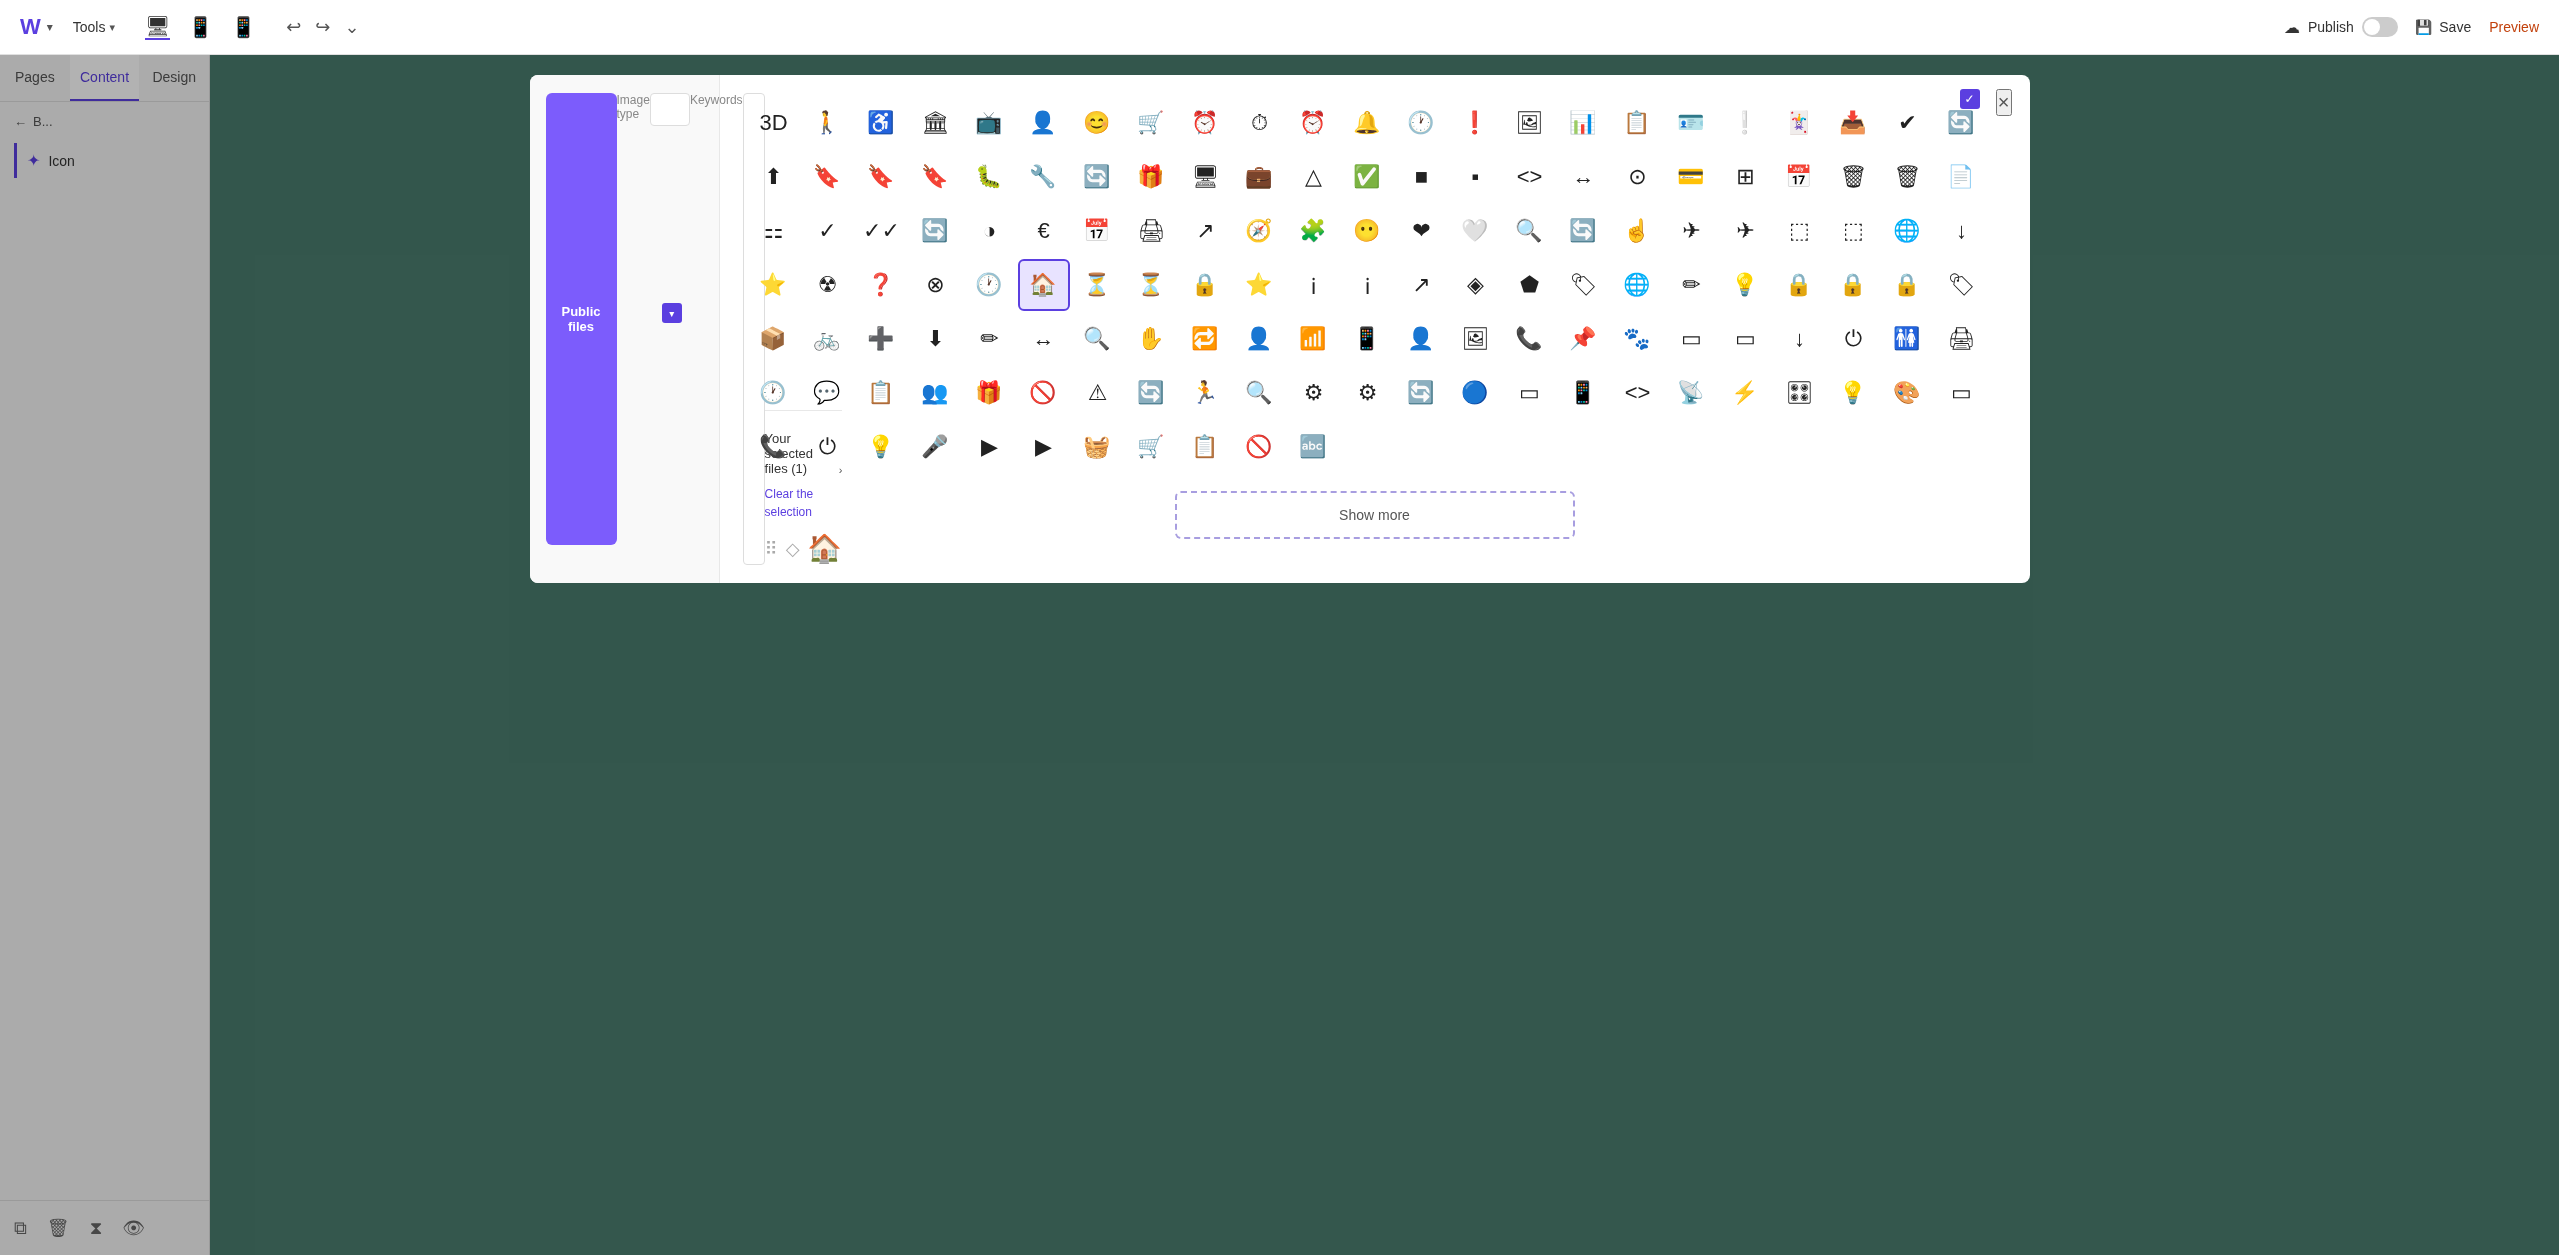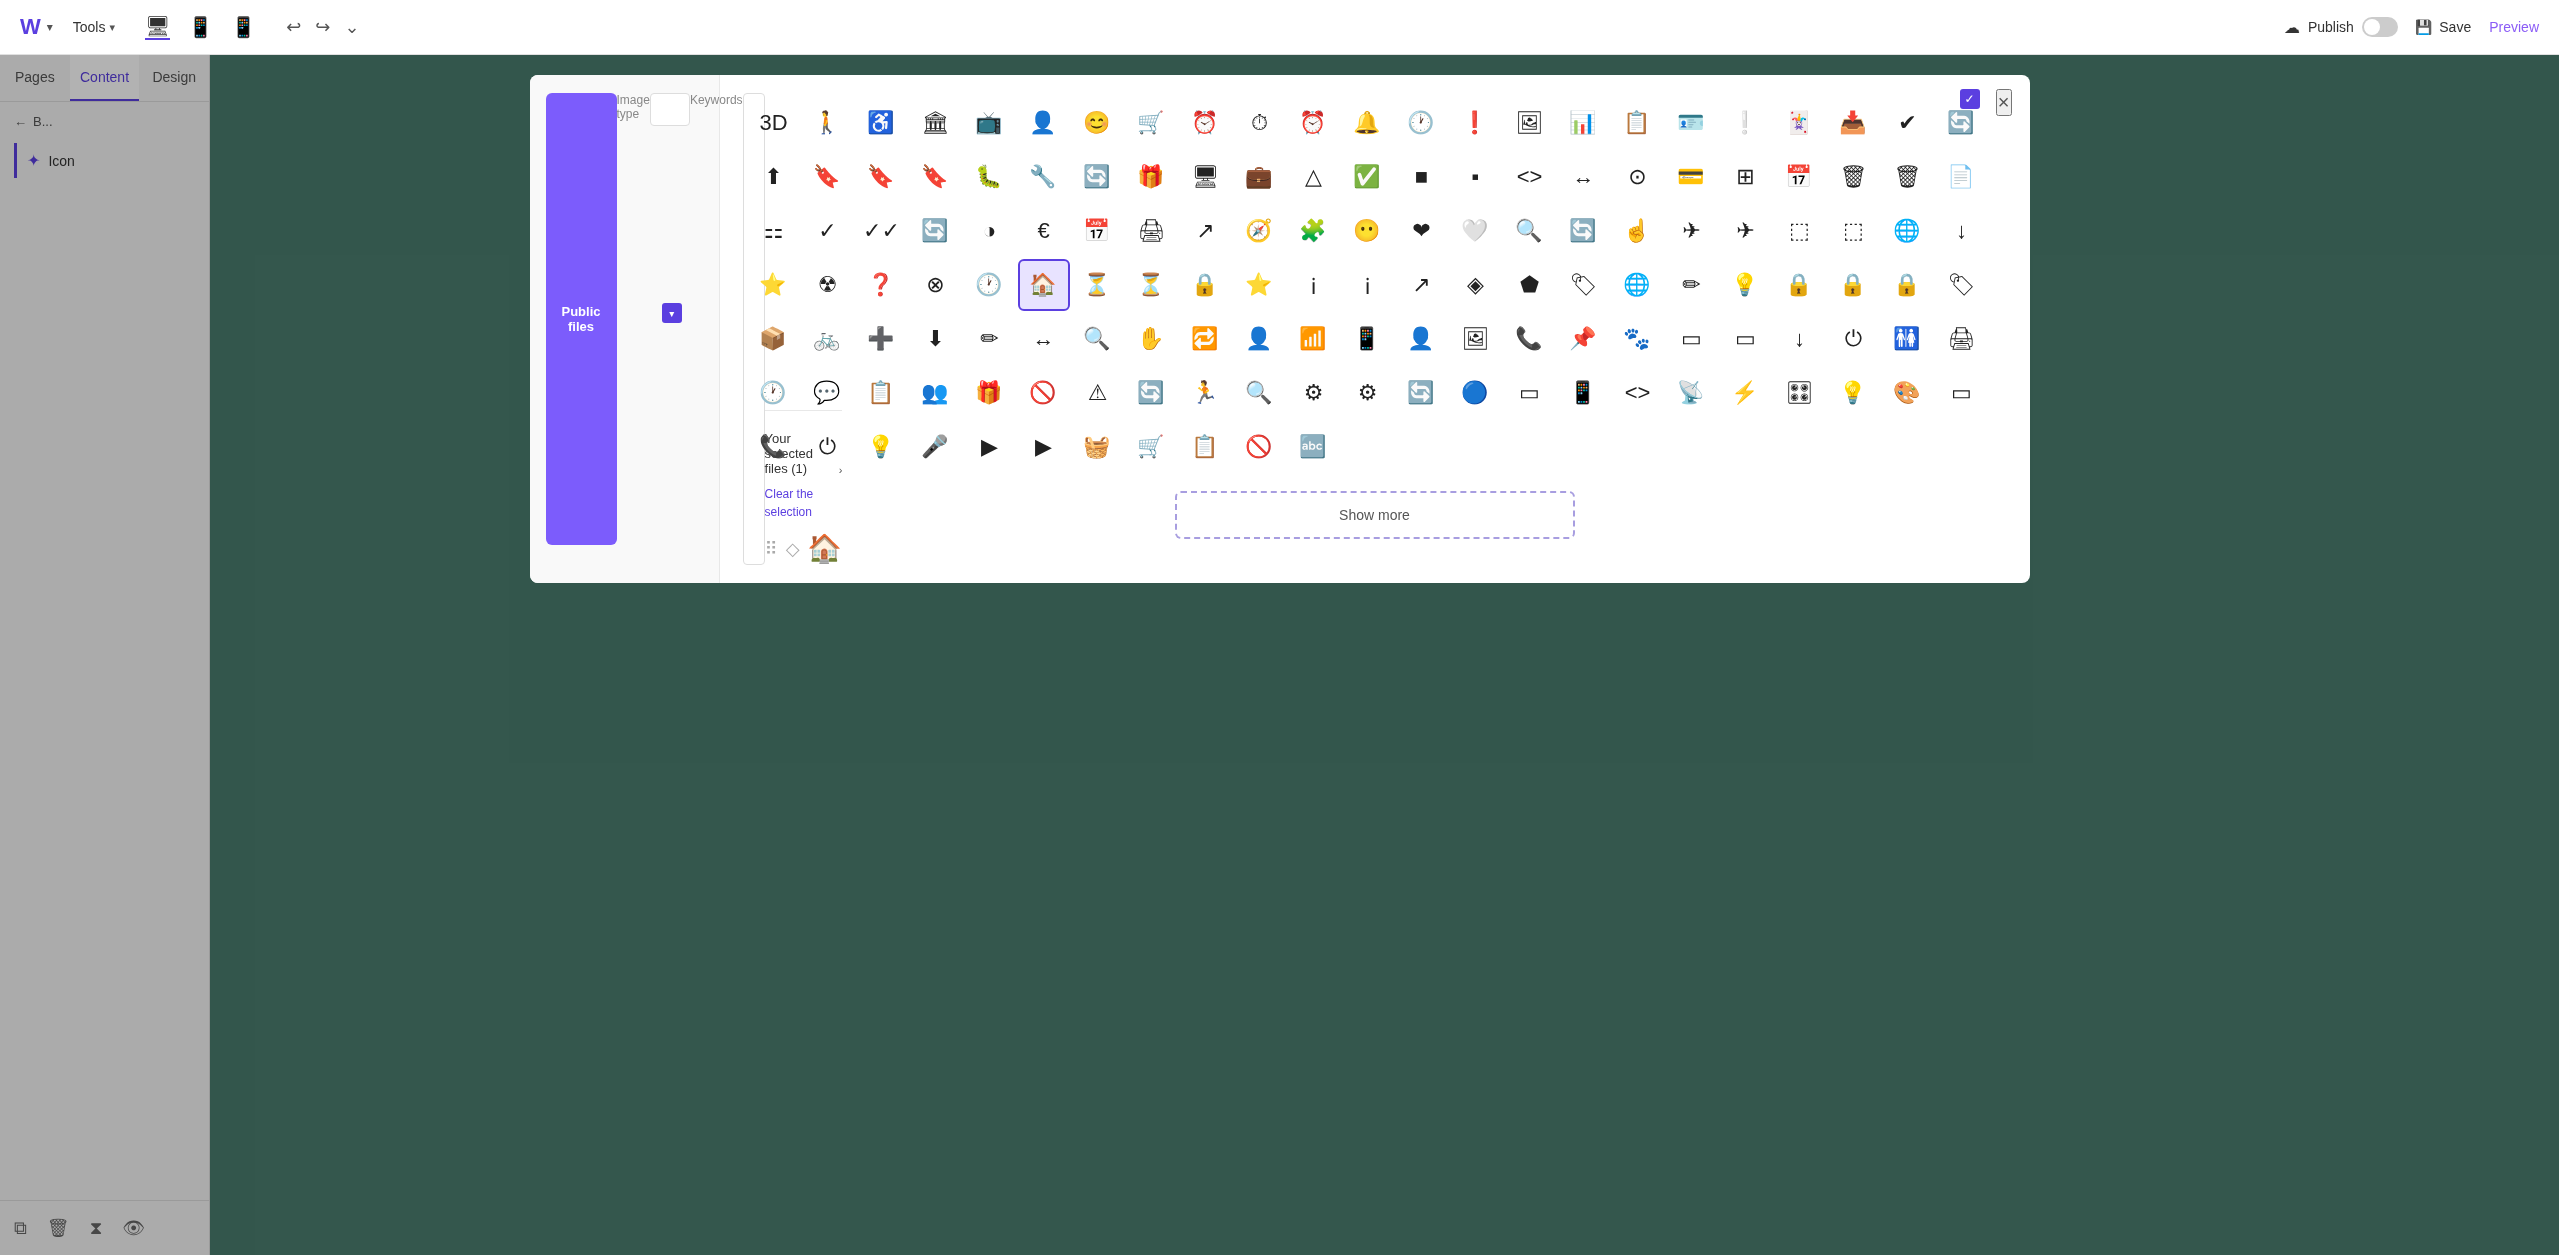--- a/index.html
+++ b/index.html
@@ -60,21 +60,21 @@
     .toggle-switch::after {
       content: '';
       position: absolute;
       width: 16px; height: 16px;
       background: white;
       border-radius: 50%;
       top: 2px; left: 2px;
       transition: left 0.2s;
     }
     .save-btn { font-size: 14px; color: #333; cursor: pointer; display: flex; align-items: center; gap: 6px; }
-    .preview-btn { font-size: 14px; color: #8b5cf6; cursor: pointer; }
+    .preview-btn { font-size: 14px; color: #c2410c; cursor: pointer; }
 
     
     .left-tabs {
       position: absolute;
       top: 55px; left: 0;
       width: 210px;
       background: #f5f5f5;
       border-right: 1px solid #ddd;
       height: calc(1255px - 55px);
       z-index: 5;

